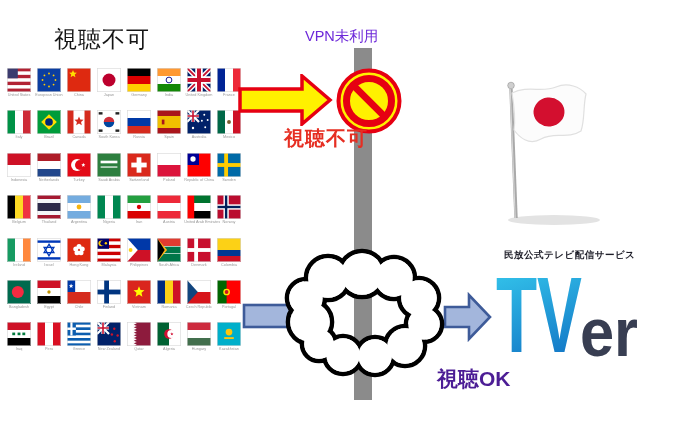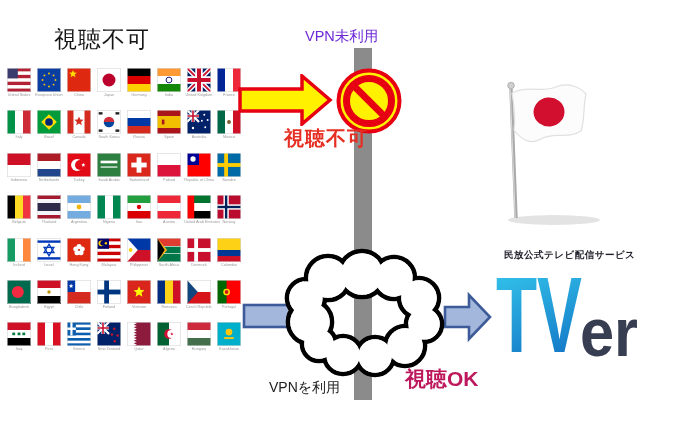--- a/index.html
+++ b/index.html
@@ -744,22 +744,21 @@
         <circle cx="71" cy="109" r="16.8"></circle>
         <circle cx="47" cy="98" r="14.8"></circle>
       </g>
   </svg>
 
 
   <svg class="abs" id="arrow-right-blue" width="50" height="52" viewBox="0 0 50 52">
     <polygon id="ab-right" points="2,16 26,16 26,4 47,26 26,48 26,36 2,36" fill="#A3B6DC" stroke="#3E5B99" stroke-width="2.6" stroke-linejoin="miter"></polygon>
   </svg>
 
-  <div class="abs vpn-use-label">VPNを利用</div>
-  <div class="abs ok-watch" style="color: #be185d;">視聴OK</div>
+  <div class="abs ok-watch" style="color: #4c1d95; margin-left: 32px;">視聴OK</div>
 
   <div class="abs tver-tagline">民放公式テレビ配信サービス</div>
 
   <svg class="abs" id="tver-logo" width="152" height="100" viewBox="0 0 152 100">
     <defs>
       <linearGradient id="tvgrad" x1="0" y1="0" x2="0.25" y2="1">
         <stop id="tvg-top" offset="0" stop-color="#38CFF0"></stop>
         <stop id="tvg-bot" offset="1" stop-color="#1377C6"></stop>
       </linearGradient>
     </defs>

